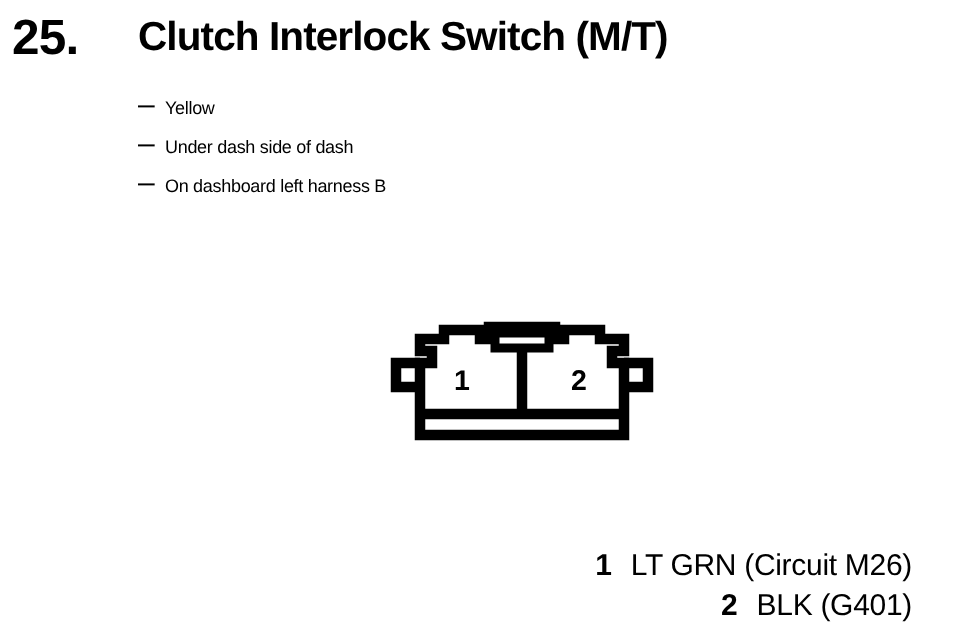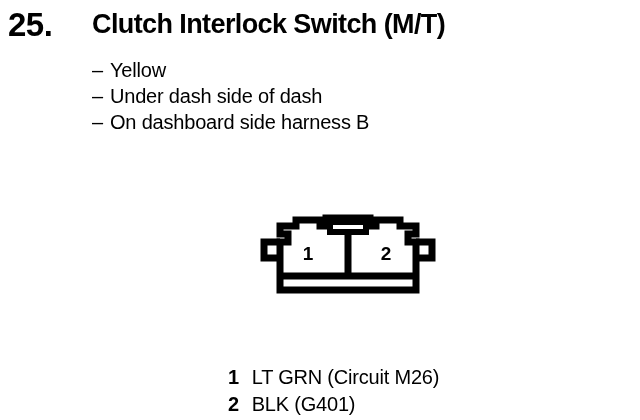--- a/index.html
+++ b/index.html
@@ -60,21 +60,21 @@
     font-size: 20px;
     line-height: 26px;
     white-space: nowrap;
   }
   .descriptor-dash {
     width: 18px;
     flex: 0 0 18px;
     font-size: 20px;
   }
   .descriptor-text {
-    font-size: 20px;
+    font-size: 12px;
     letter-spacing: -0.2px;
   }
 
   
   #connector-figure {
     position: absolute;
     left: 258px;
     top: 212px;
     width: 180px;
     height: 92px;
@@ -88,20 +88,21 @@
     font-weight: bold;
     fill: #000000;
   }
 
   
   #pin-legend {
     position: absolute;
     left: 228px;
     top: 364px;
     width: 380px;
+    text-align: right;
   }
   .legend-row {
     height: 27px;
     line-height: 27px;
     font-size: 20px;
     white-space: nowrap;
   }
   .legend-pin {
     font-weight: bold;
     font-size: 20px;
@@ -127,21 +128,21 @@
     <span class="descriptor-text">Yellow</span>
   </div>
 
   <div class="descriptor-item">
     <span class="descriptor-dash">–</span>
     <span class="descriptor-text">Under dash side of dash</span>
   </div>
 
   <div class="descriptor-item">
     <span class="descriptor-dash">–</span>
-    <span class="descriptor-text">On dashboard side harness B</span>
+    <span class="descriptor-text">On dashboard left harness B</span>
   </div>
 
 </div>
 
 <div id="connector-figure">
   <svg id="connector-svg" width="180" height="92" viewBox="0 0 180 92">
 
     <path d="
         M 22 22
         L 22 14

